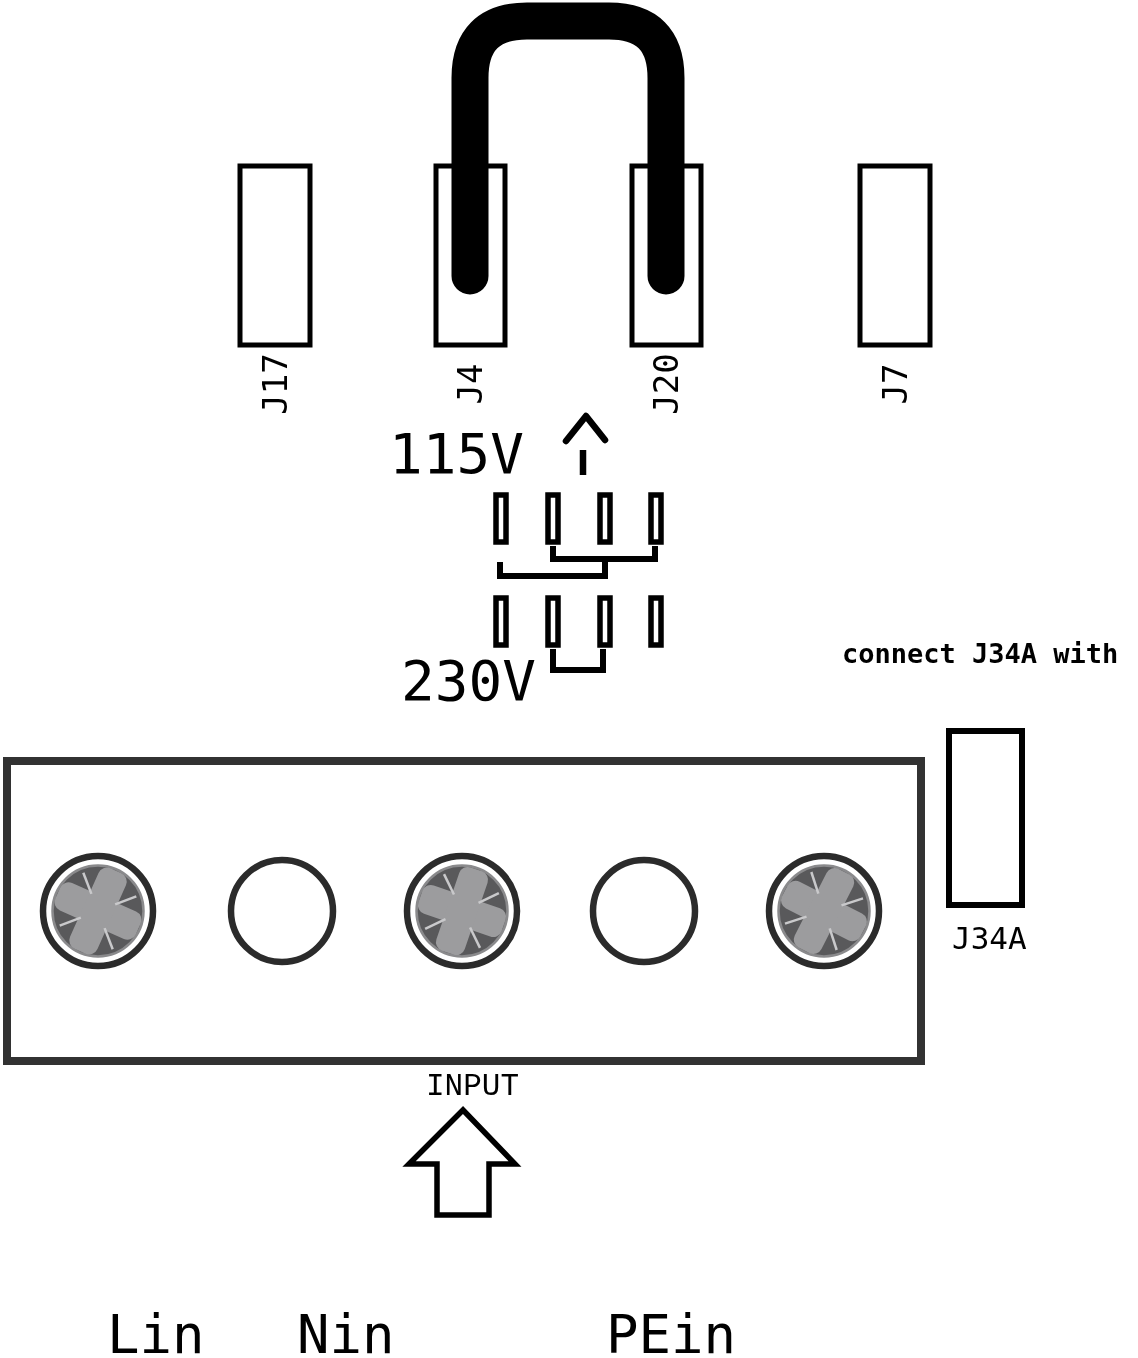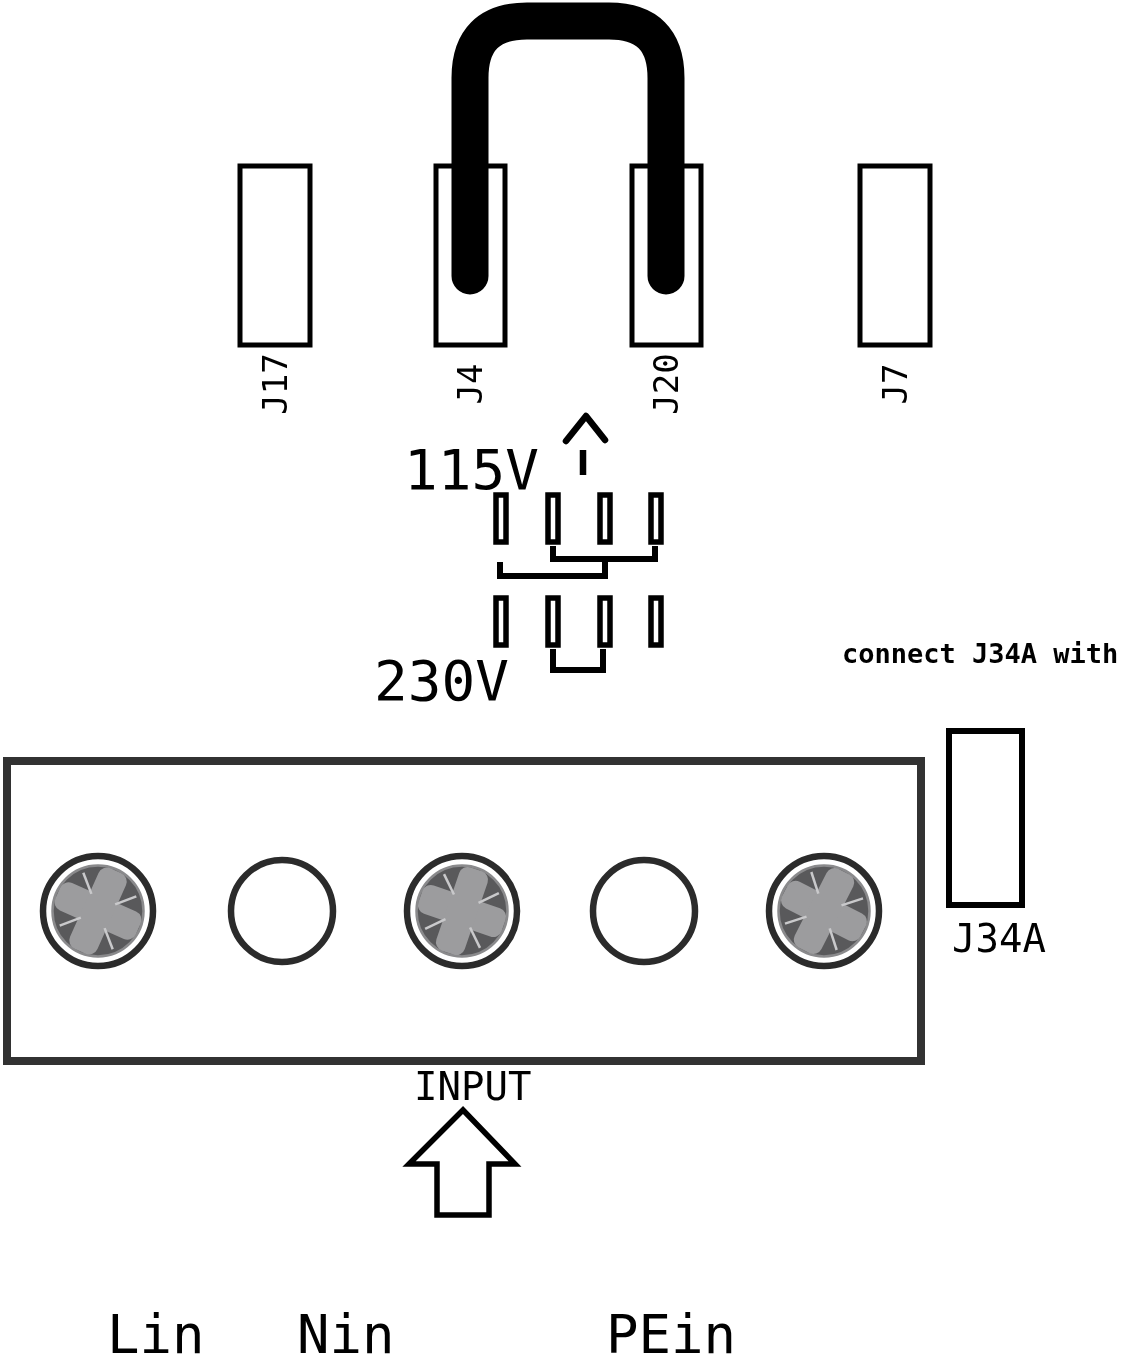--- a/index.html
+++ b/index.html
@@ -15,21 +15,21 @@
   .txt{position:absolute;white-space:pre;}
   .vlabel{
     position:absolute;width:120px;height:36px;line-height:36px;
     text-align:center;font-size:34px;
     transform:rotate(-90deg);
   }
   .bigv{font-size:56px;line-height:56px;}
   .note-line{
     position:absolute;left:842px;font-size:27px;line-height:35px;font-weight:bold;
   }
-  .small-label{font-size:39px;line-height:31px;}
+  .small-label{font-size:31px;line-height:31px;}
   .term-label{font-size:54px;line-height:54px;}
 </style>
 </head>
 <body>
 
 <div class="stage">
 
   <svg width="1138" height="1358" viewBox="0 0 1138 1358">
 
     <rect x="240" y="166" width="70" height="179" fill="#fff" stroke="#000" stroke-width="5"></rect>
@@ -115,26 +115,26 @@
     </g>
 
     <polygon points="463,1110 515,1164 489,1164 489,1215 437,1215 437,1164 409,1164" fill="#fff" stroke="#000" stroke-width="5.5" stroke-linejoin="miter"></polygon>
   </svg>
 
   <div class="vlabel" style="left:215px;top:366px;">J17</div>
   <div class="vlabel" style="left:410px;top:366px;">J4</div>
   <div class="vlabel" style="left:606px;top:366px;">J20</div>
   <div class="vlabel" style="left:835px;top:366px;">J7</div>
 
-  <div class="txt bigv" style="left:404px;top:426px;margin-top:16px;">115V</div>
-  <div class="txt bigv" style="left:374px;top:653px;text-align:center;">230V</div>
+  <div class="txt bigv" style="left:389px;top:426px;">115V</div>
+  <div class="txt bigv" style="left:401px;top:653px;text-align:center;">230V</div>
 
   <div class="note-line" style="top:636px;">connect J34A with</div>
 
   <div class="txt small-label" style="left:952px;top:923px;">J34A</div>
 
-  <div class="txt small-label" style="left:414px;top:1071px;">INPUT</div>
+  <div class="txt small-label" style="left:426px;top:1071px;font-family:Liberation Mono, monospace;">INPUT</div>
 
   <div class="txt term-label" style="left:107px;top:1308px;">Lin</div>
   <div class="txt term-label" style="left:297px;top:1308px;">Nin</div>
   <div class="txt term-label" style="left:606px;top:1308px;">PEin</div>
 
 </div>
 
 </body></html>

